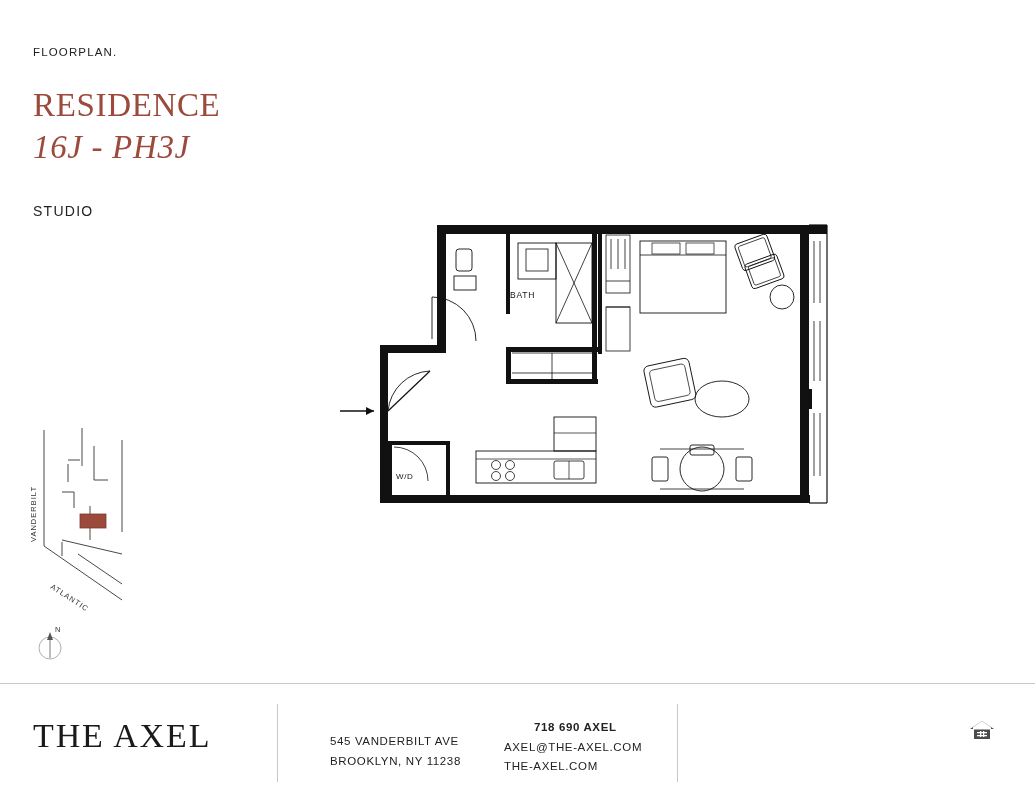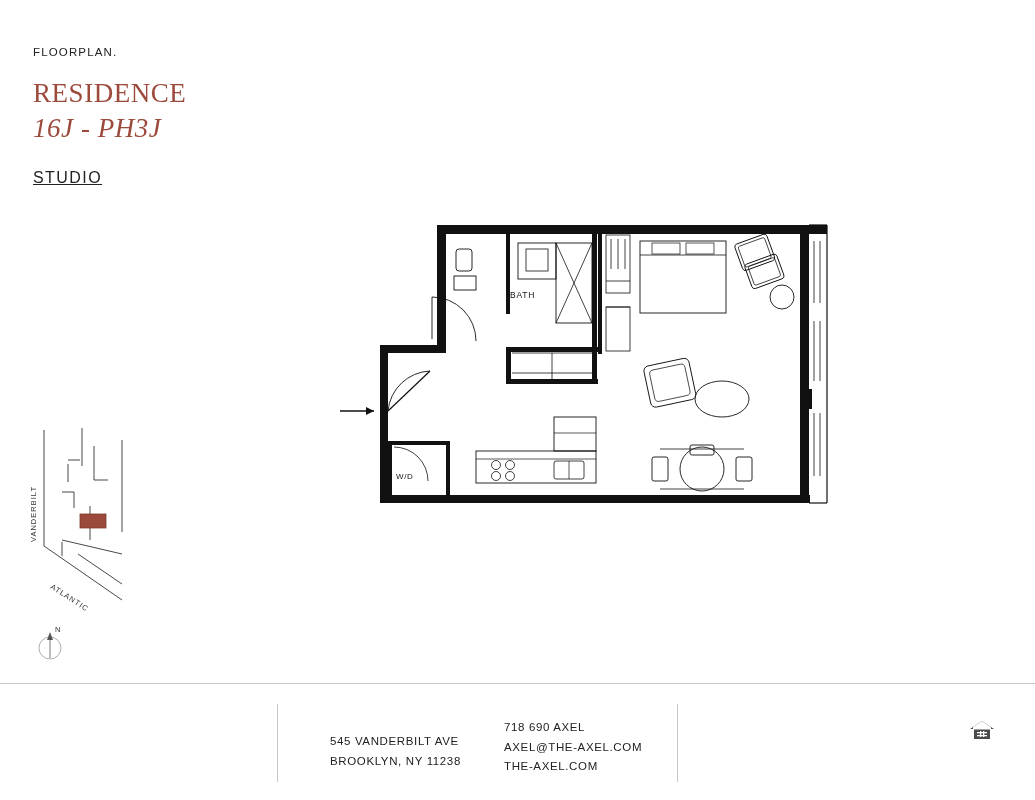--- a/index.html
+++ b/index.html
@@ -25,38 +25,37 @@
   }
   .eyebrow {
     font-size: 11.5px;
     letter-spacing: 0.10em;
     color: #222;
     text-transform: uppercase;
   }
   .residence-title {
     font-family: "Liberation Serif", serif;
     color: #9c4a3c;
-    font-size: 27px;
+    font-size: 33px;
     letter-spacing: 0.02em;
     line-height: 1.28;
-    margin-top: 18px;
+    margin-top: 26px;
     font-weight: normal;
   }
   .residence-title .line2 {
     display: block;
     font-style: italic;
   }
   .unit-type {
-    margin-top: 20px;
-    font-size: 16px;
+    margin-top: 32px;
+    font-size: 14px;
     letter-spacing: 0.09em;
     line-height: 1.62;
     color: #222;
     text-transform: uppercase;
-    text-decoration: underline;
   }
 
   
   .floorplan {
     position: absolute;
     left: 330px;
     top: 221px;
     width: 510px;
     height: 310px;
   }
@@ -118,21 +117,21 @@
   }
   .contact {
     position: absolute;
     left: 504px;
     top: 34px;
     font-size: 11.5px;
     letter-spacing: 0.055em;
     line-height: 1.7;
     color: #222;
   }
-  .contact .phone { font-weight: normal; }
+  .contact .phone { font-weight: bold; margin-left: 30px; }
   .marketing {
     position: absolute;
     left: 722px;
     top: 34px;
     font-size: 11.5px;
     letter-spacing: 0.045em;
     line-height: 1.7;
     color: #222;
   }
   .eho {
@@ -319,20 +318,21 @@
       <line x1="28" y1="238" x2="28" y2="214" stroke="#555" stroke-width="0.8"></line>
       <polygon points="28,212 25,220 31,220" fill="#555" stroke="none"></polygon>
       <text x="33" y="212" font-family="Liberation Sans, sans-serif" font-size="7.5" fill="#333">N</text>
     </g>
   </svg>
 </div>
 
 <div class="footer-rule"></div>
 <div class="footer">
 
+  <div class="brand">THE AXEL</div>
 
   <div class="vdiv v1"></div>
 
   <div class="addr">
     <div>545 VANDERBILT AVE</div>
     <div>BROOKLYN, NY 11238</div>
   </div>
 
   <div class="contact">
     <div class="phone">718 690 AXEL</div>

